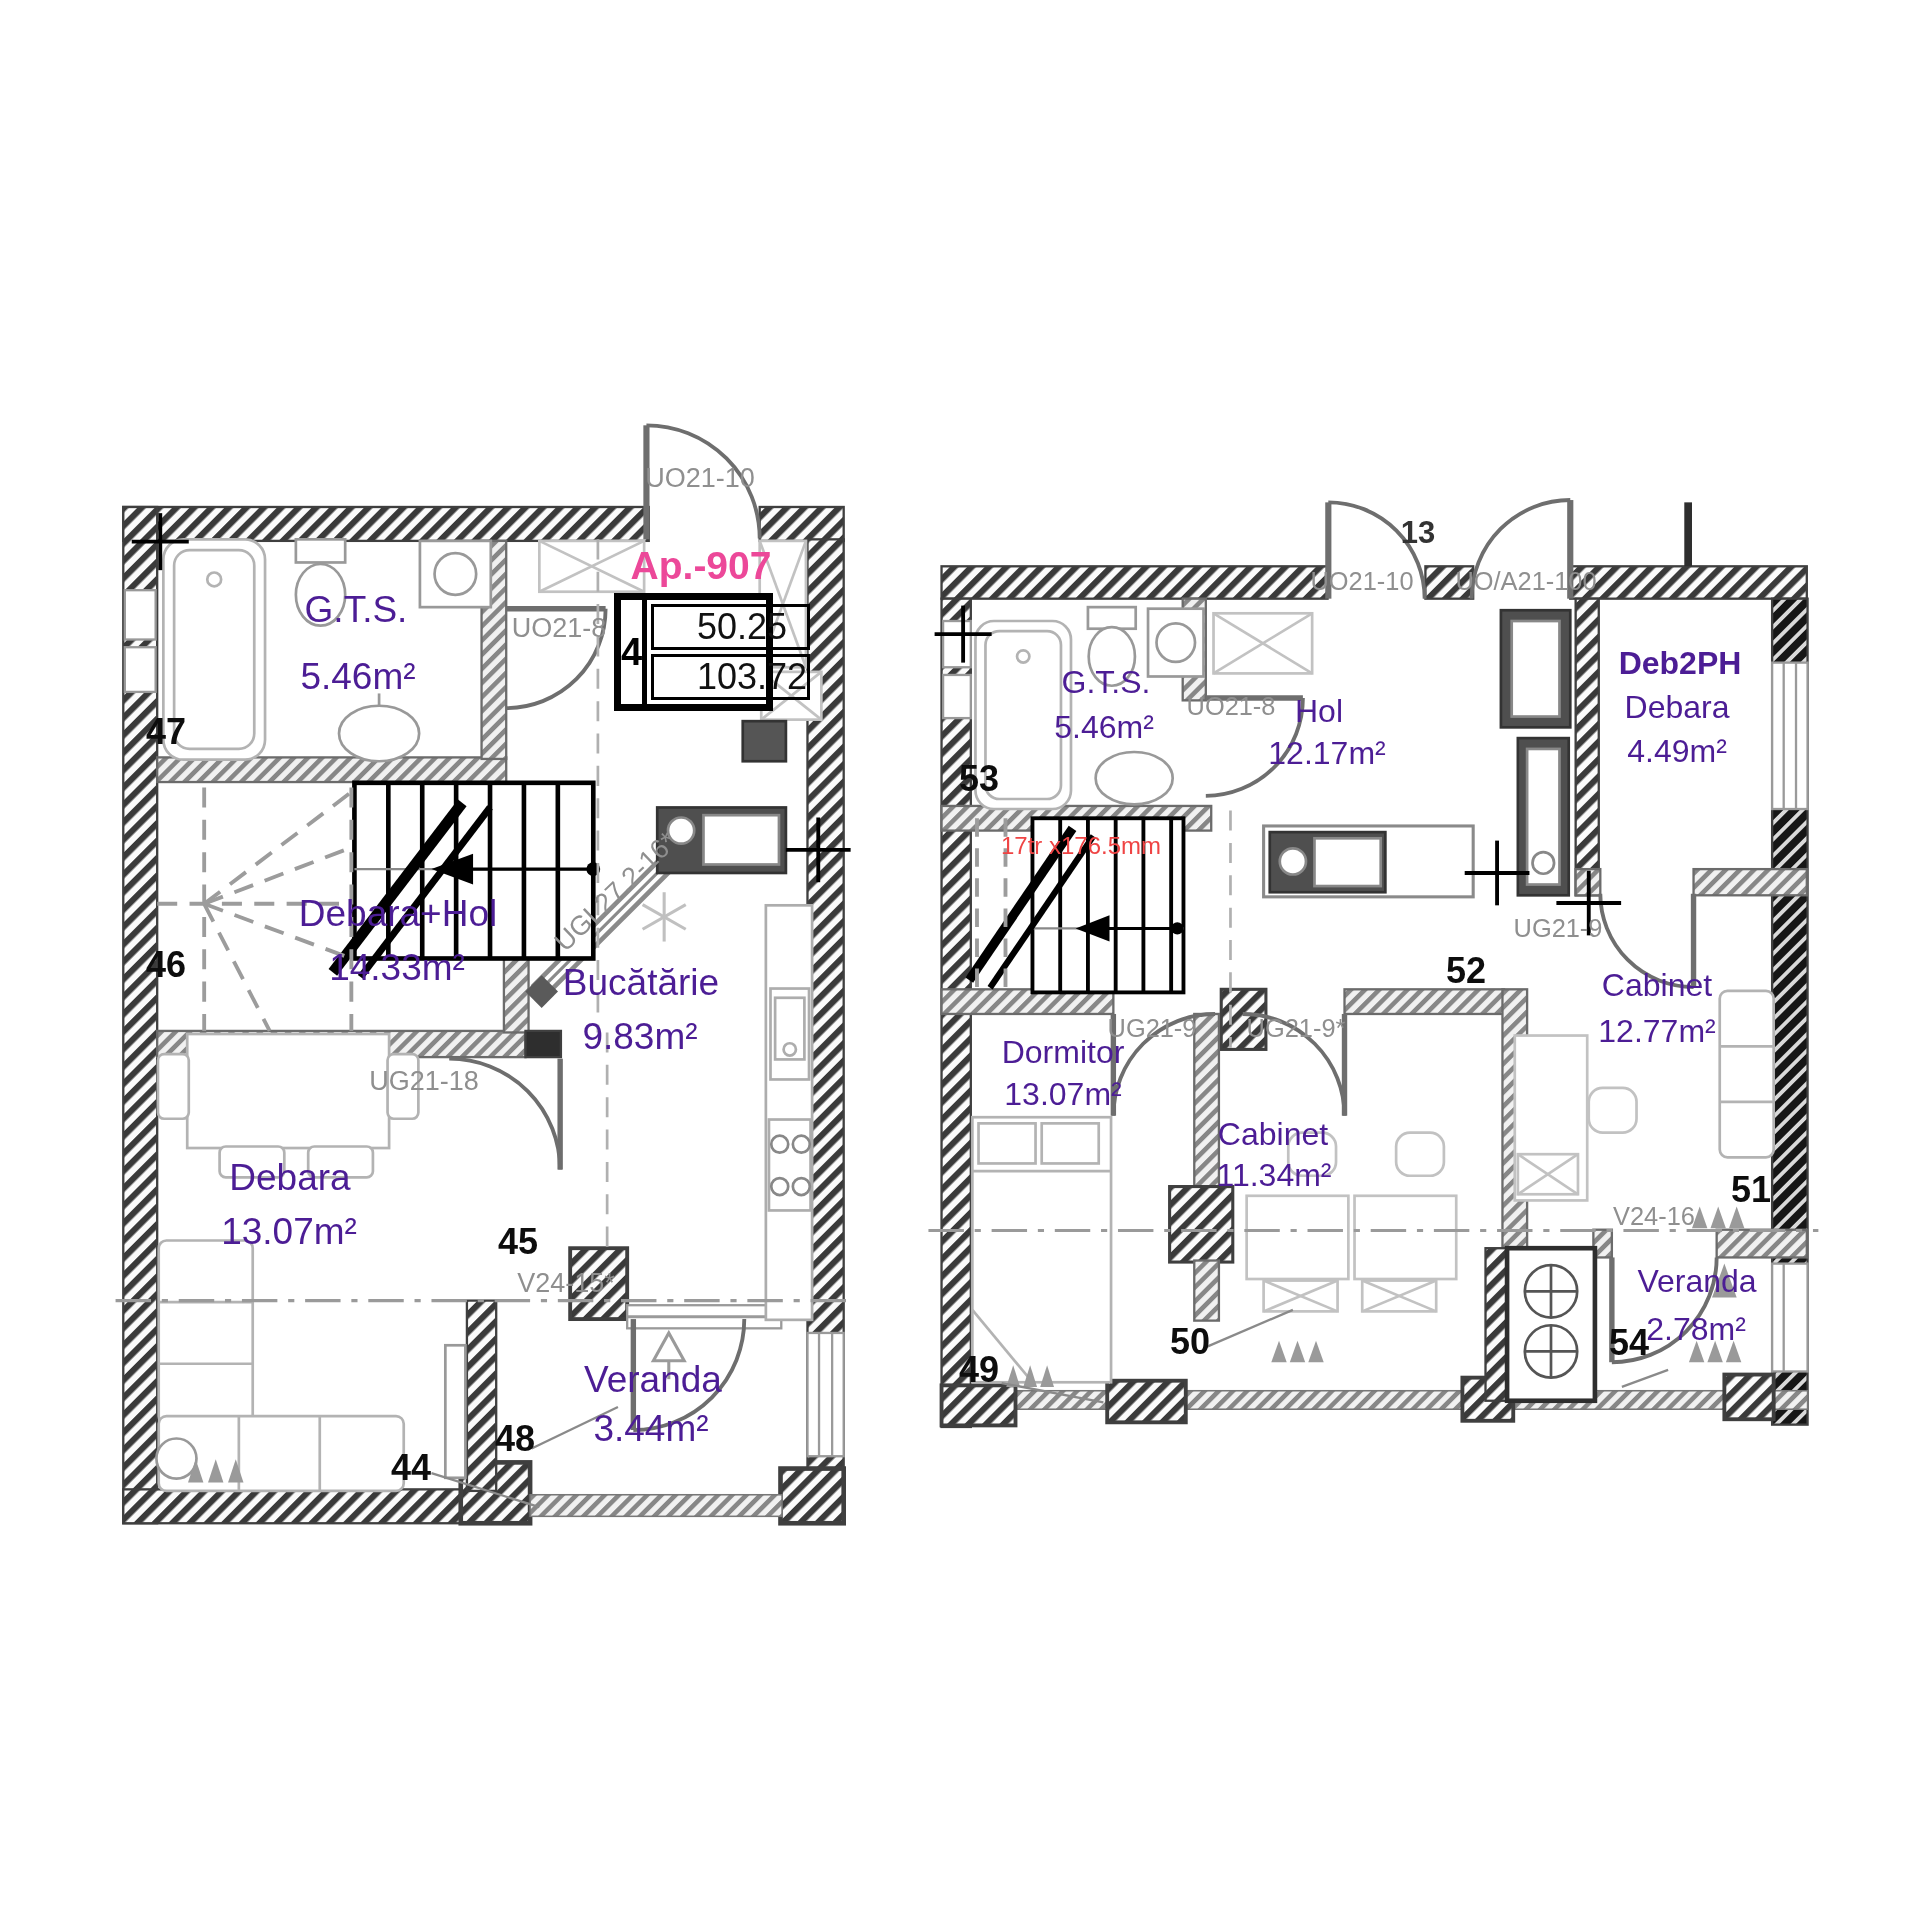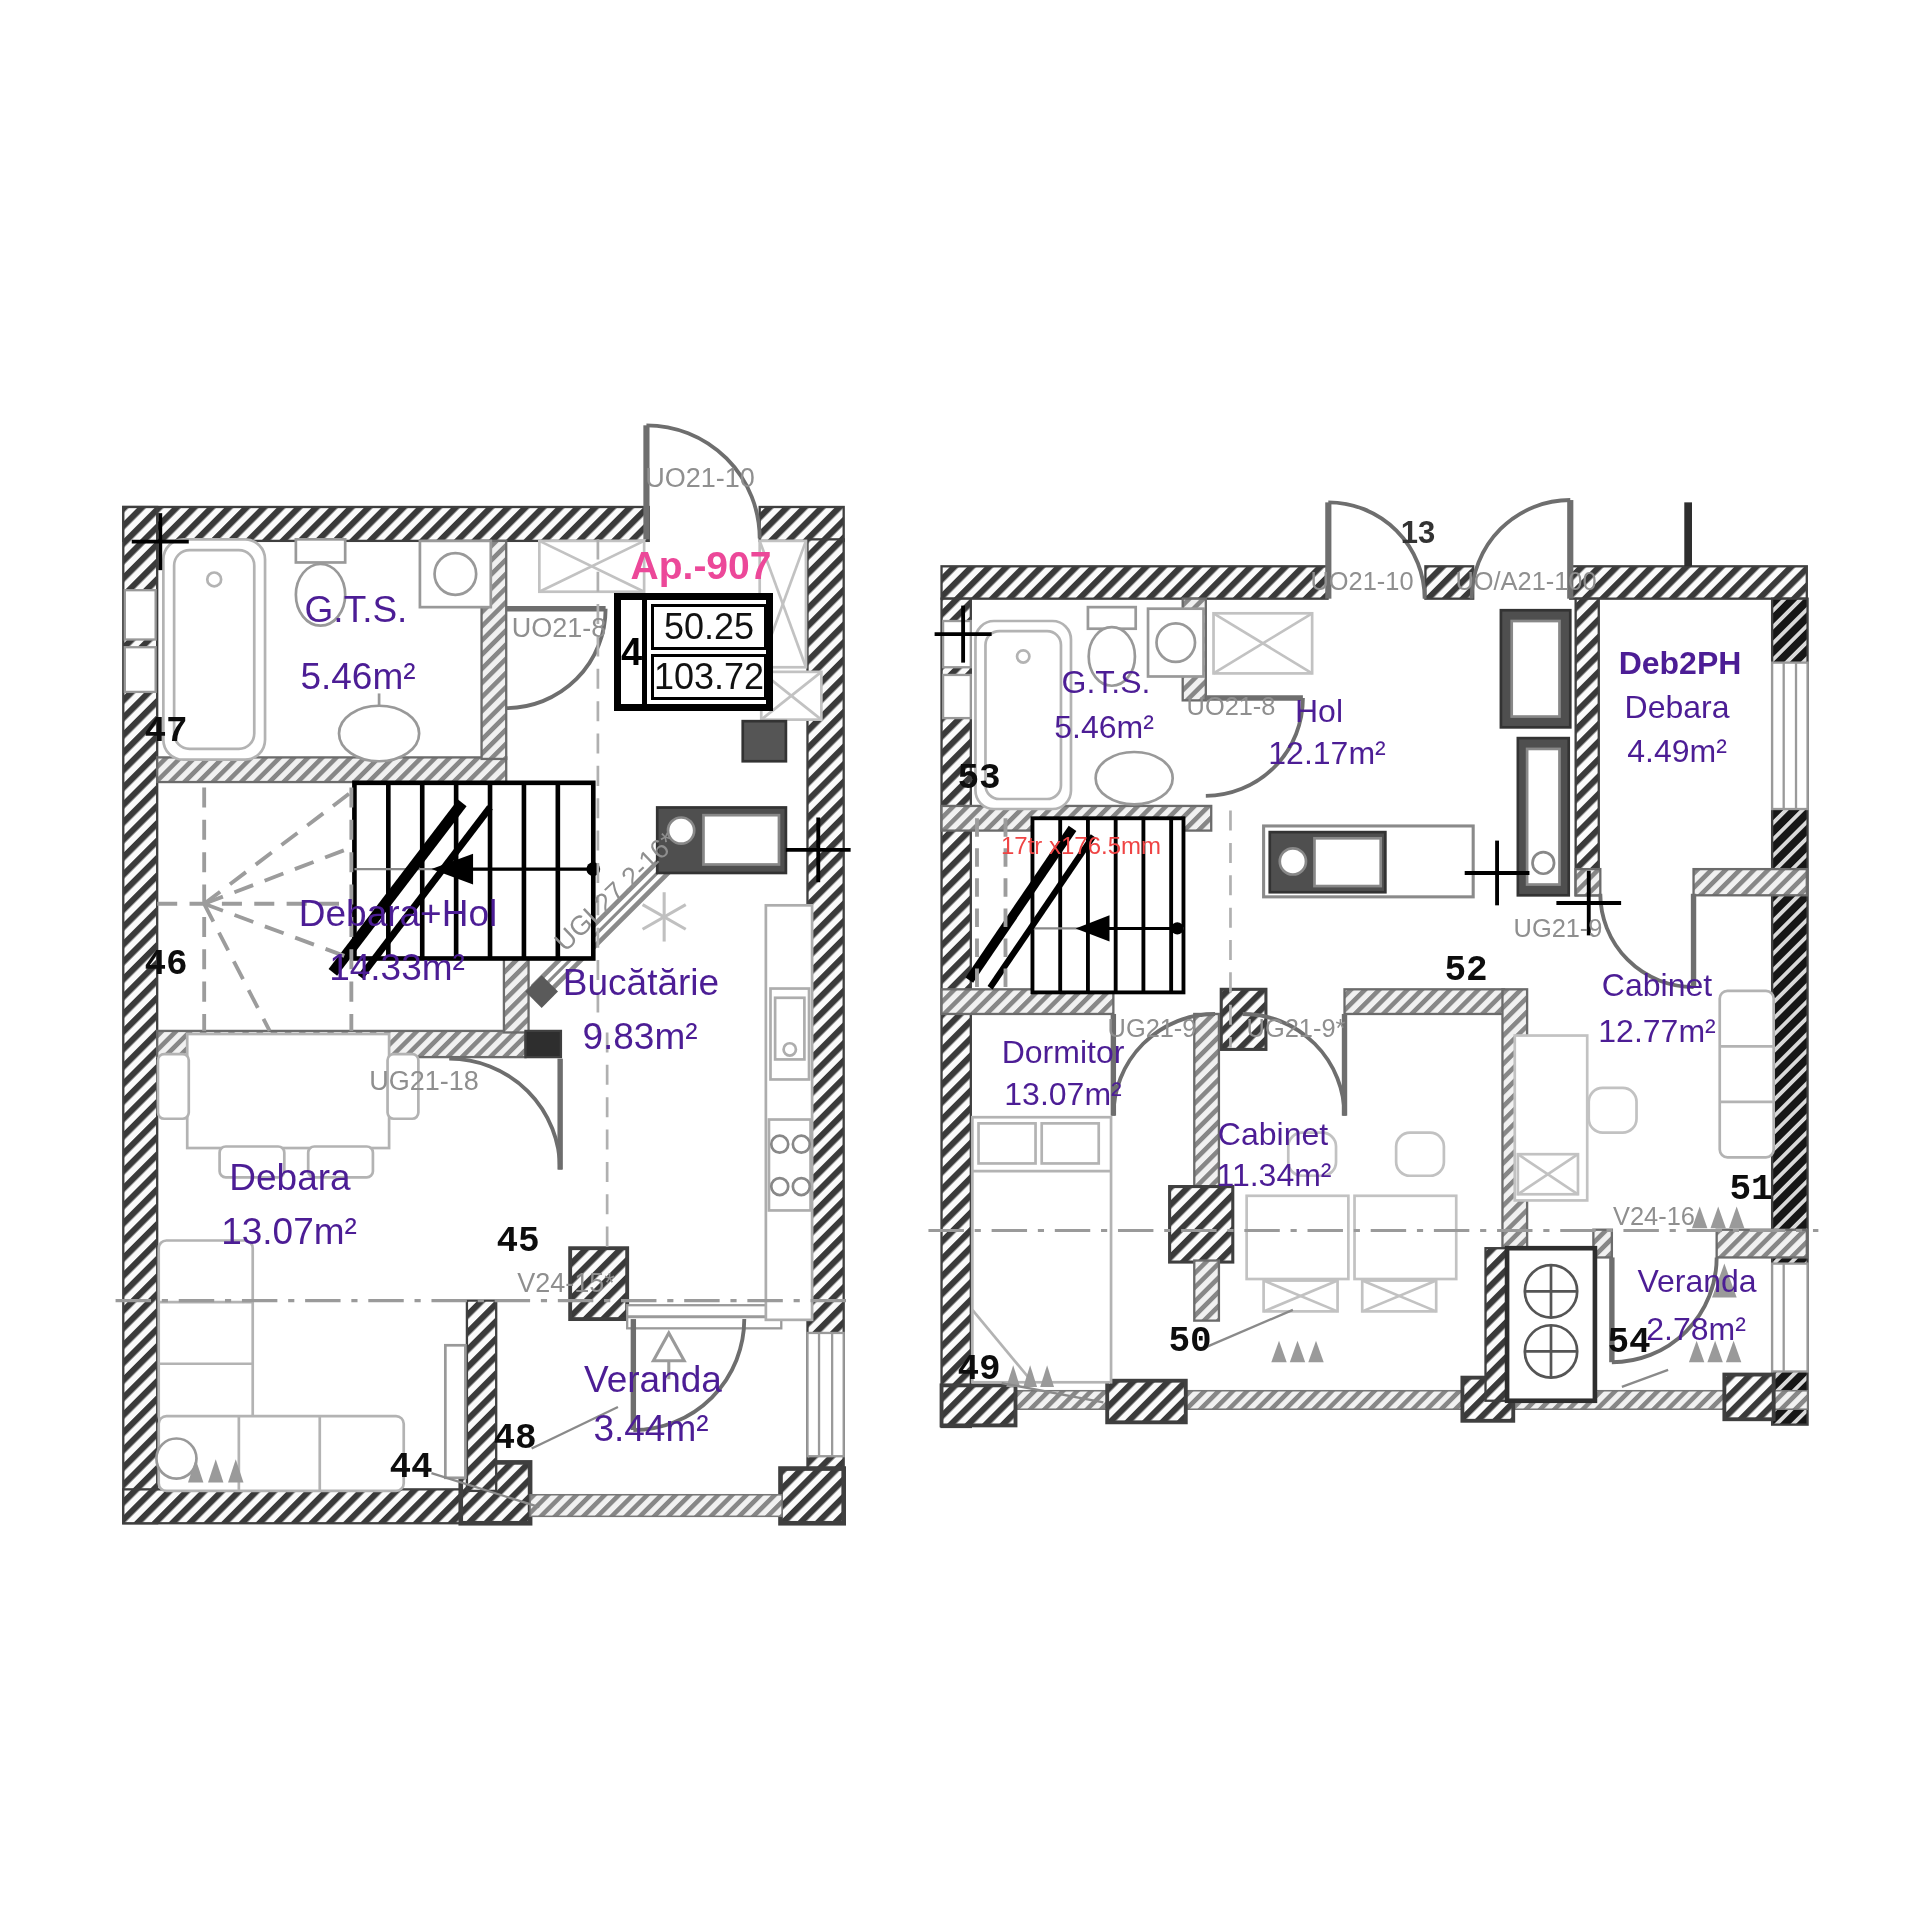--- a/index.html
+++ b/index.html
@@ -1,31 +1,31 @@
 <!DOCTYPE html>
 <html style="font-size:12.3px"><head>
 <meta charset="utf-8">
 <style>
   html,body{margin:0;padding:0;background:#ffffff;width:1927px;height:1927px;overflow:hidden;}
   .canvas{position:relative;width:1927px;height:1927px;background:#fff;font-family:"Liberation Sans",sans-serif;}
   svg{position:absolute;left:0;top:0;}
   .lbl{position:absolute;transform:translate(-50%,-50%);white-space:nowrap;color:#4c1d95;line-height:1;}
   .room{font-size:37px;}
   .room2{font-size:32px;}
-  .marker{font-size:36px;font-weight:bold;color:#0d0d0d;font-family:Liberation Mono, monospace;}
+  .marker{font-size:36px;font-weight:bold;color:#0d0d0d;}
   .door{font-size:27px;color:#8f8f8f;}
   .door2{font-size:25.4px;color:#8f8f8f;}
   .title{font-size:39px;font-weight:bold;color:#ec4899;}
   .bold2{font-weight:bold;}
   .stairlbl{font-size:24px;color:#ef4444;}
   .d13{font-size:31px;font-weight:600;color:#333;}
   .infobox{position:absolute;border:7px solid #000;background:#fff;display:flex;box-sizing:border-box;}
   .ib-left{width:42px;border-right:5.4px solid #000;display:flex;align-items:center;justify-content:center;font-size:38px;font-weight:bold;color:#000;}
   .ib-right{flex:1;display:flex;flex-direction:column;justify-content:center;padding:3.1px 3.9px;gap:3.1px;}
-  .ib-val{border:3.9px solid #000;font-size:36px;color:#111;text-align:center;line-height:1.12;}
+  .ib-val{border:3.9px solid #000;font-size:36px;color:#111;line-height:1.12;padding-left:43px;}
 </style>
 </head>
 <body>
 
 <div class="canvas">
 
 <svg width="1927" height="1927" viewBox="0 0 2501 2501">
   <defs>
     <pattern id="hbw" patternUnits="userSpaceOnUse" width="16" height="16" patternTransform="rotate(45)">
       <rect width="16" height="16" fill="#fbfbfb"></rect>

